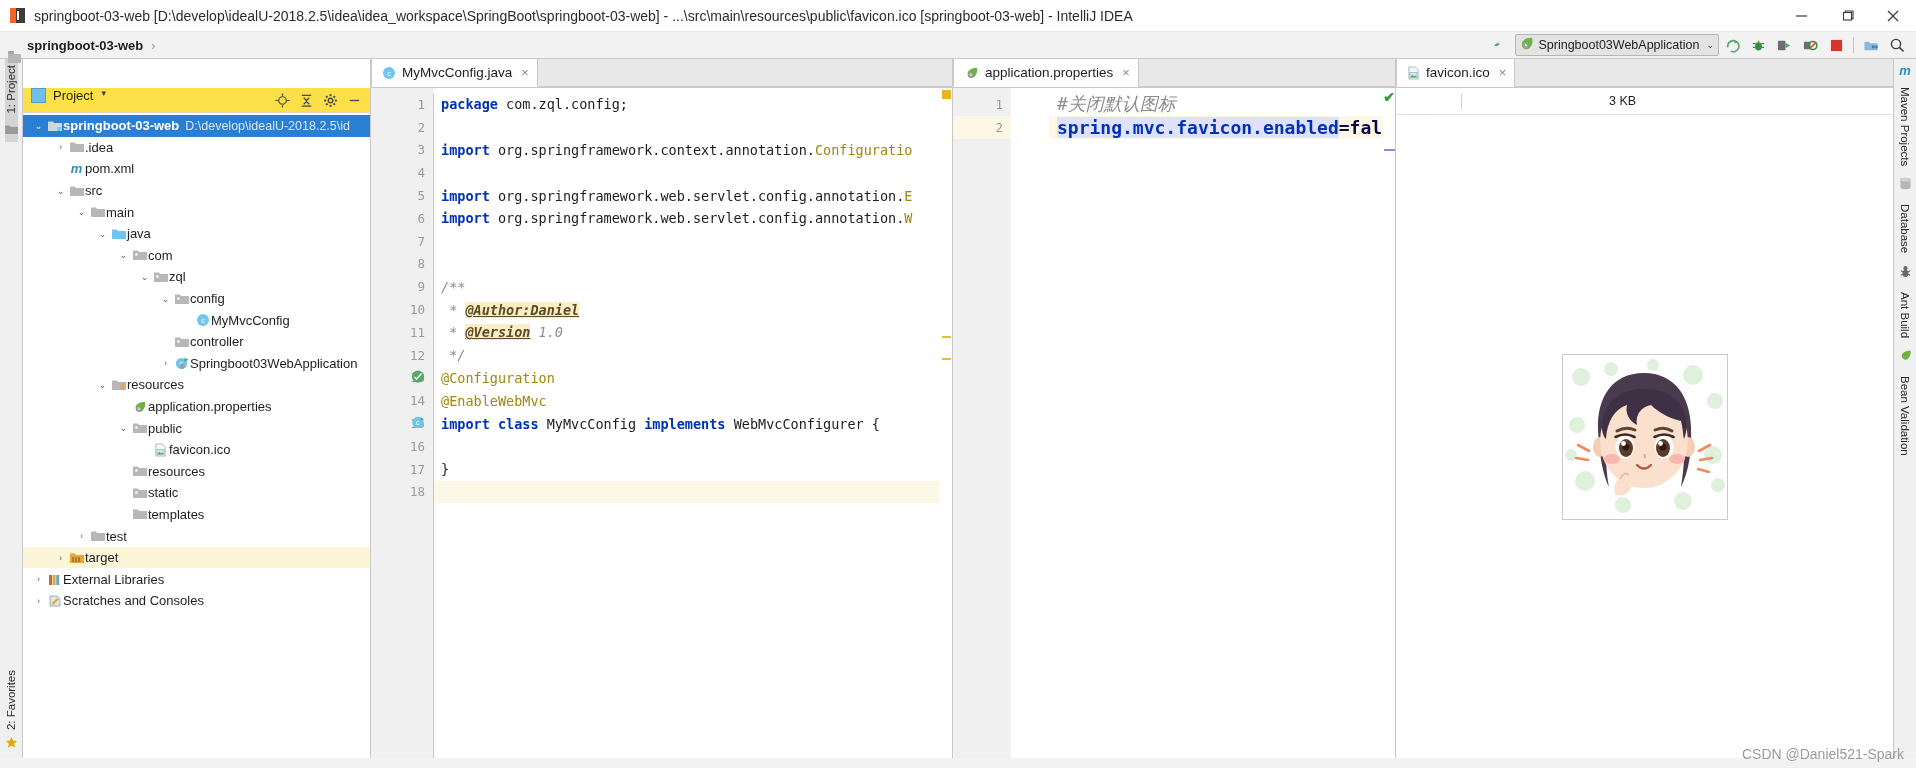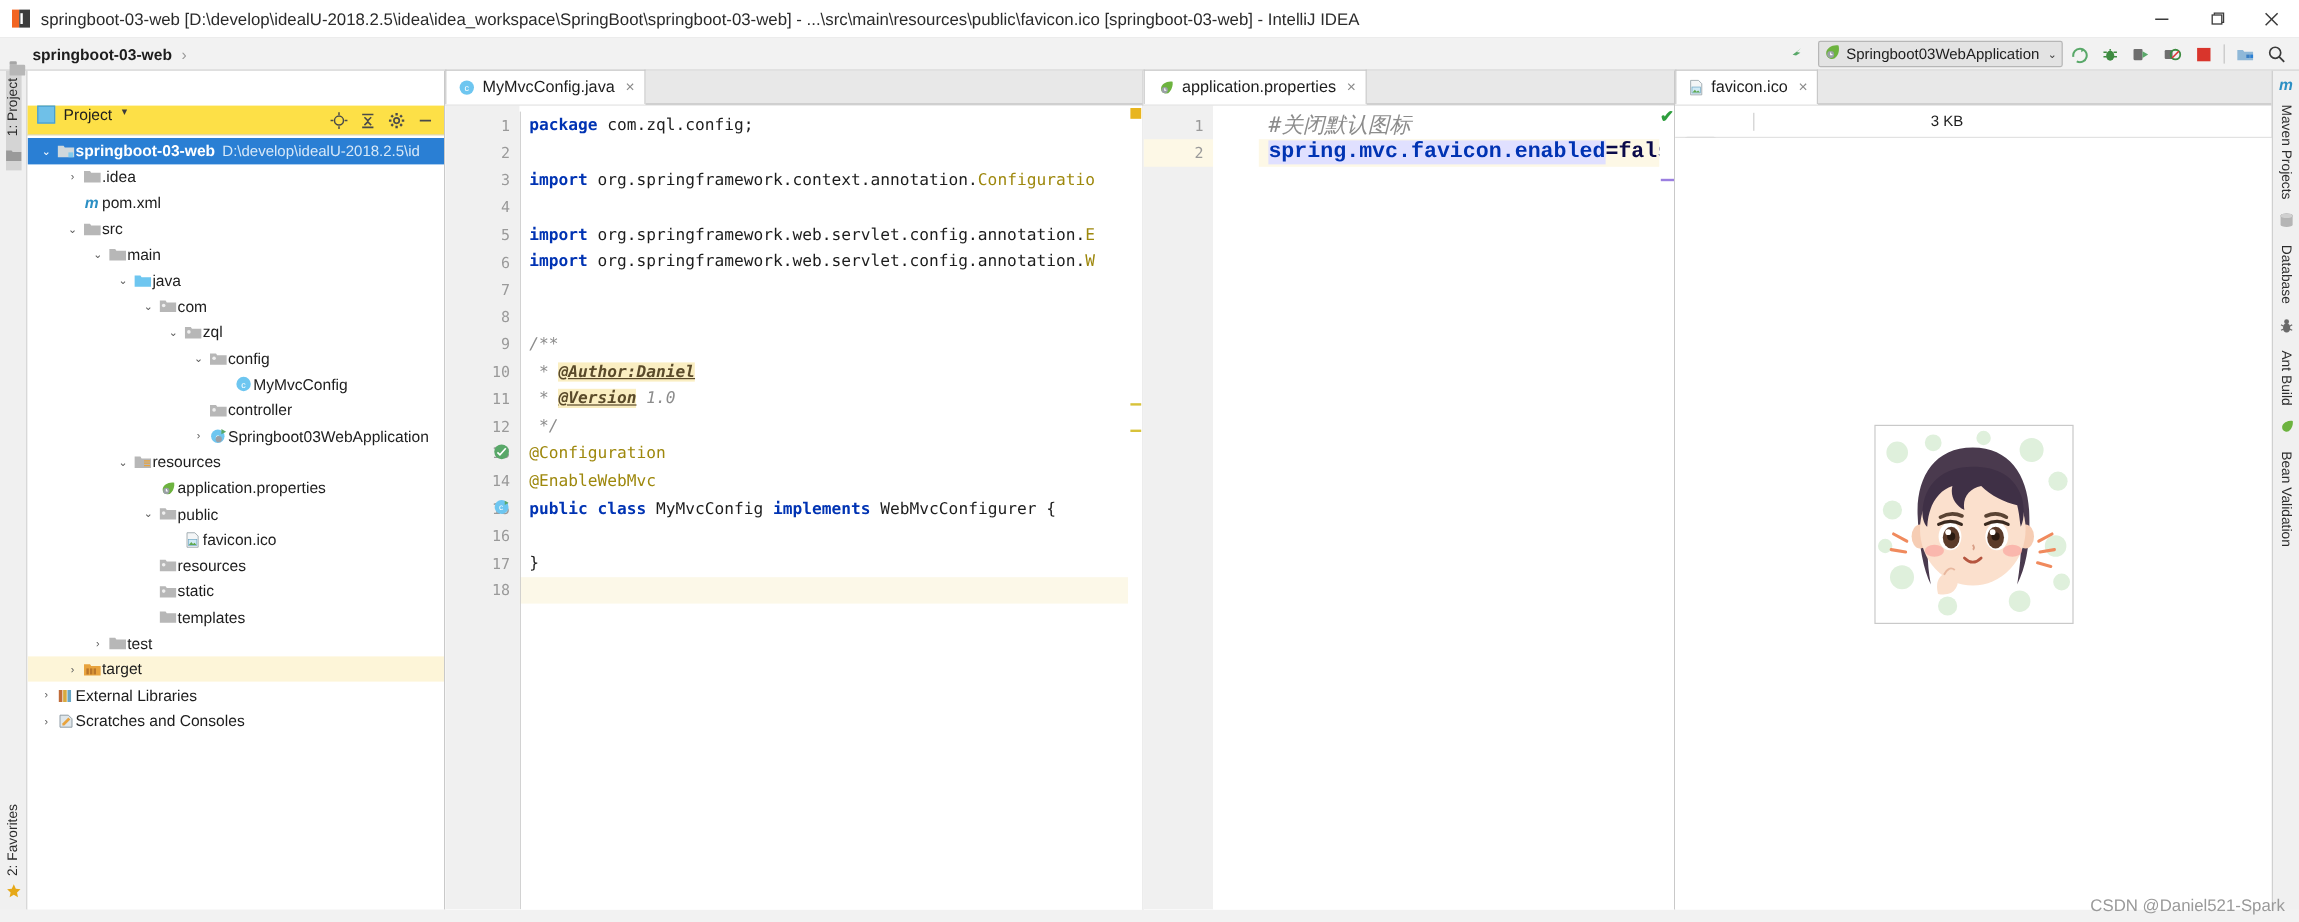--- a/index.html
+++ b/index.html
@@ -113,21 +113,21 @@
   .docval{color:#8c8c8c;font-style:italic;}
   .foldbar{position:absolute;left:0;top:5px;bottom:0;width:1px;background:#c8c8c8;}
 
   .edge{width:1px;background:#c9c9c9;}
   .markerstripe{width:12px;min-width:12px;background:#ffffff;position:relative;}
 
   
   .propcol{width:442px;min-width:442px;}
   .pcl{height:22.8px;display:flex;align-items:center;white-space:pre;
        font-family:"DejaVu Sans Mono",monospace;font-size:18px;padding-left:8px;margin-left:38px;}
-  .pcl.hl{background:#fdf8e6;font-family:Liberation Mono, monospace;}
+  .pcl.hl{background:#fdf8e6;}
   .pkey{color:#0033b3;font-weight:bold;background:#e0e0ff;}
   .pval{color:#0a0a4a;font-weight:bold;}
   .pcmt{color:#8c8c8c;font-style:italic;}
 
   
   .imgcol{width:497px;min-width:497px;display:flex;flex-direction:column;background:#ffffff;}
   .imgtools{height:26px;min-height:26px;display:flex;align-items:center;padding-left:8px;
             background:#ffffff;border-bottom:1px solid #e2e2e2;}
   .itbtn{width:26px;height:22px;display:flex;align-items:center;justify-content:center;color:#4a4a4a;margin-top:48px;}
   .itbtn.active{background:#dcdcdc;border-radius:2px;}
@@ -663,21 +663,21 @@
             <div class="cl"><span class="kw">import </span><span class="cls">org.springframework.web.servlet.config.annotation.</span><span class="anno">E</span></div>
             <div class="cl"><span class="kw">import </span><span class="cls">org.springframework.web.servlet.config.annotation.</span><span class="anno">W</span></div>
             <div class="cl"></div>
             <div class="cl"></div>
             <div class="cl"><span class="cmt">/**</span></div>
             <div class="cl"><span class="cmt"> * </span><span class="docmark">@Author:Daniel</span></div>
             <div class="cl"><span class="cmt"> * </span><span class="docmark">@Version</span><span class="docval"> 1.0</span></div>
             <div class="cl"><span class="cmt"> */</span></div>
             <div class="cl"><span class="anno">@Configuration</span></div>
             <div class="cl"><span class="anno">@EnableWebMvc</span></div>
-            <div class="cl"><span class="kw">public class </span><span class="cls">MyMvcConfig </span><span class="kw">implements </span><span class="cls">WebMvcConfigurer {</span></div>
+            <div class="cl"><span class="kw">import class </span><span class="cls">MyMvcConfig </span><span class="kw">implements </span><span class="cls">WebMvcConfigurer {</span></div>
             <div class="cl"></div>
             <div class="cl"><span class="cls">}</span></div>
             <div class="cl hl"></div>
           </div>
           <div class="markerstripe">
             <div style="position:absolute;right:1px;top:2px;width:9px;height:9px;background:#e8b51f"></div>
             <div style="position:absolute;right:1px;top:248px;width:9px;height:2px;background:#d8c23a"></div>
             <div style="position:absolute;right:1px;top:270px;width:9px;height:2px;background:#d8c23a"></div>
           </div>
         </div>

